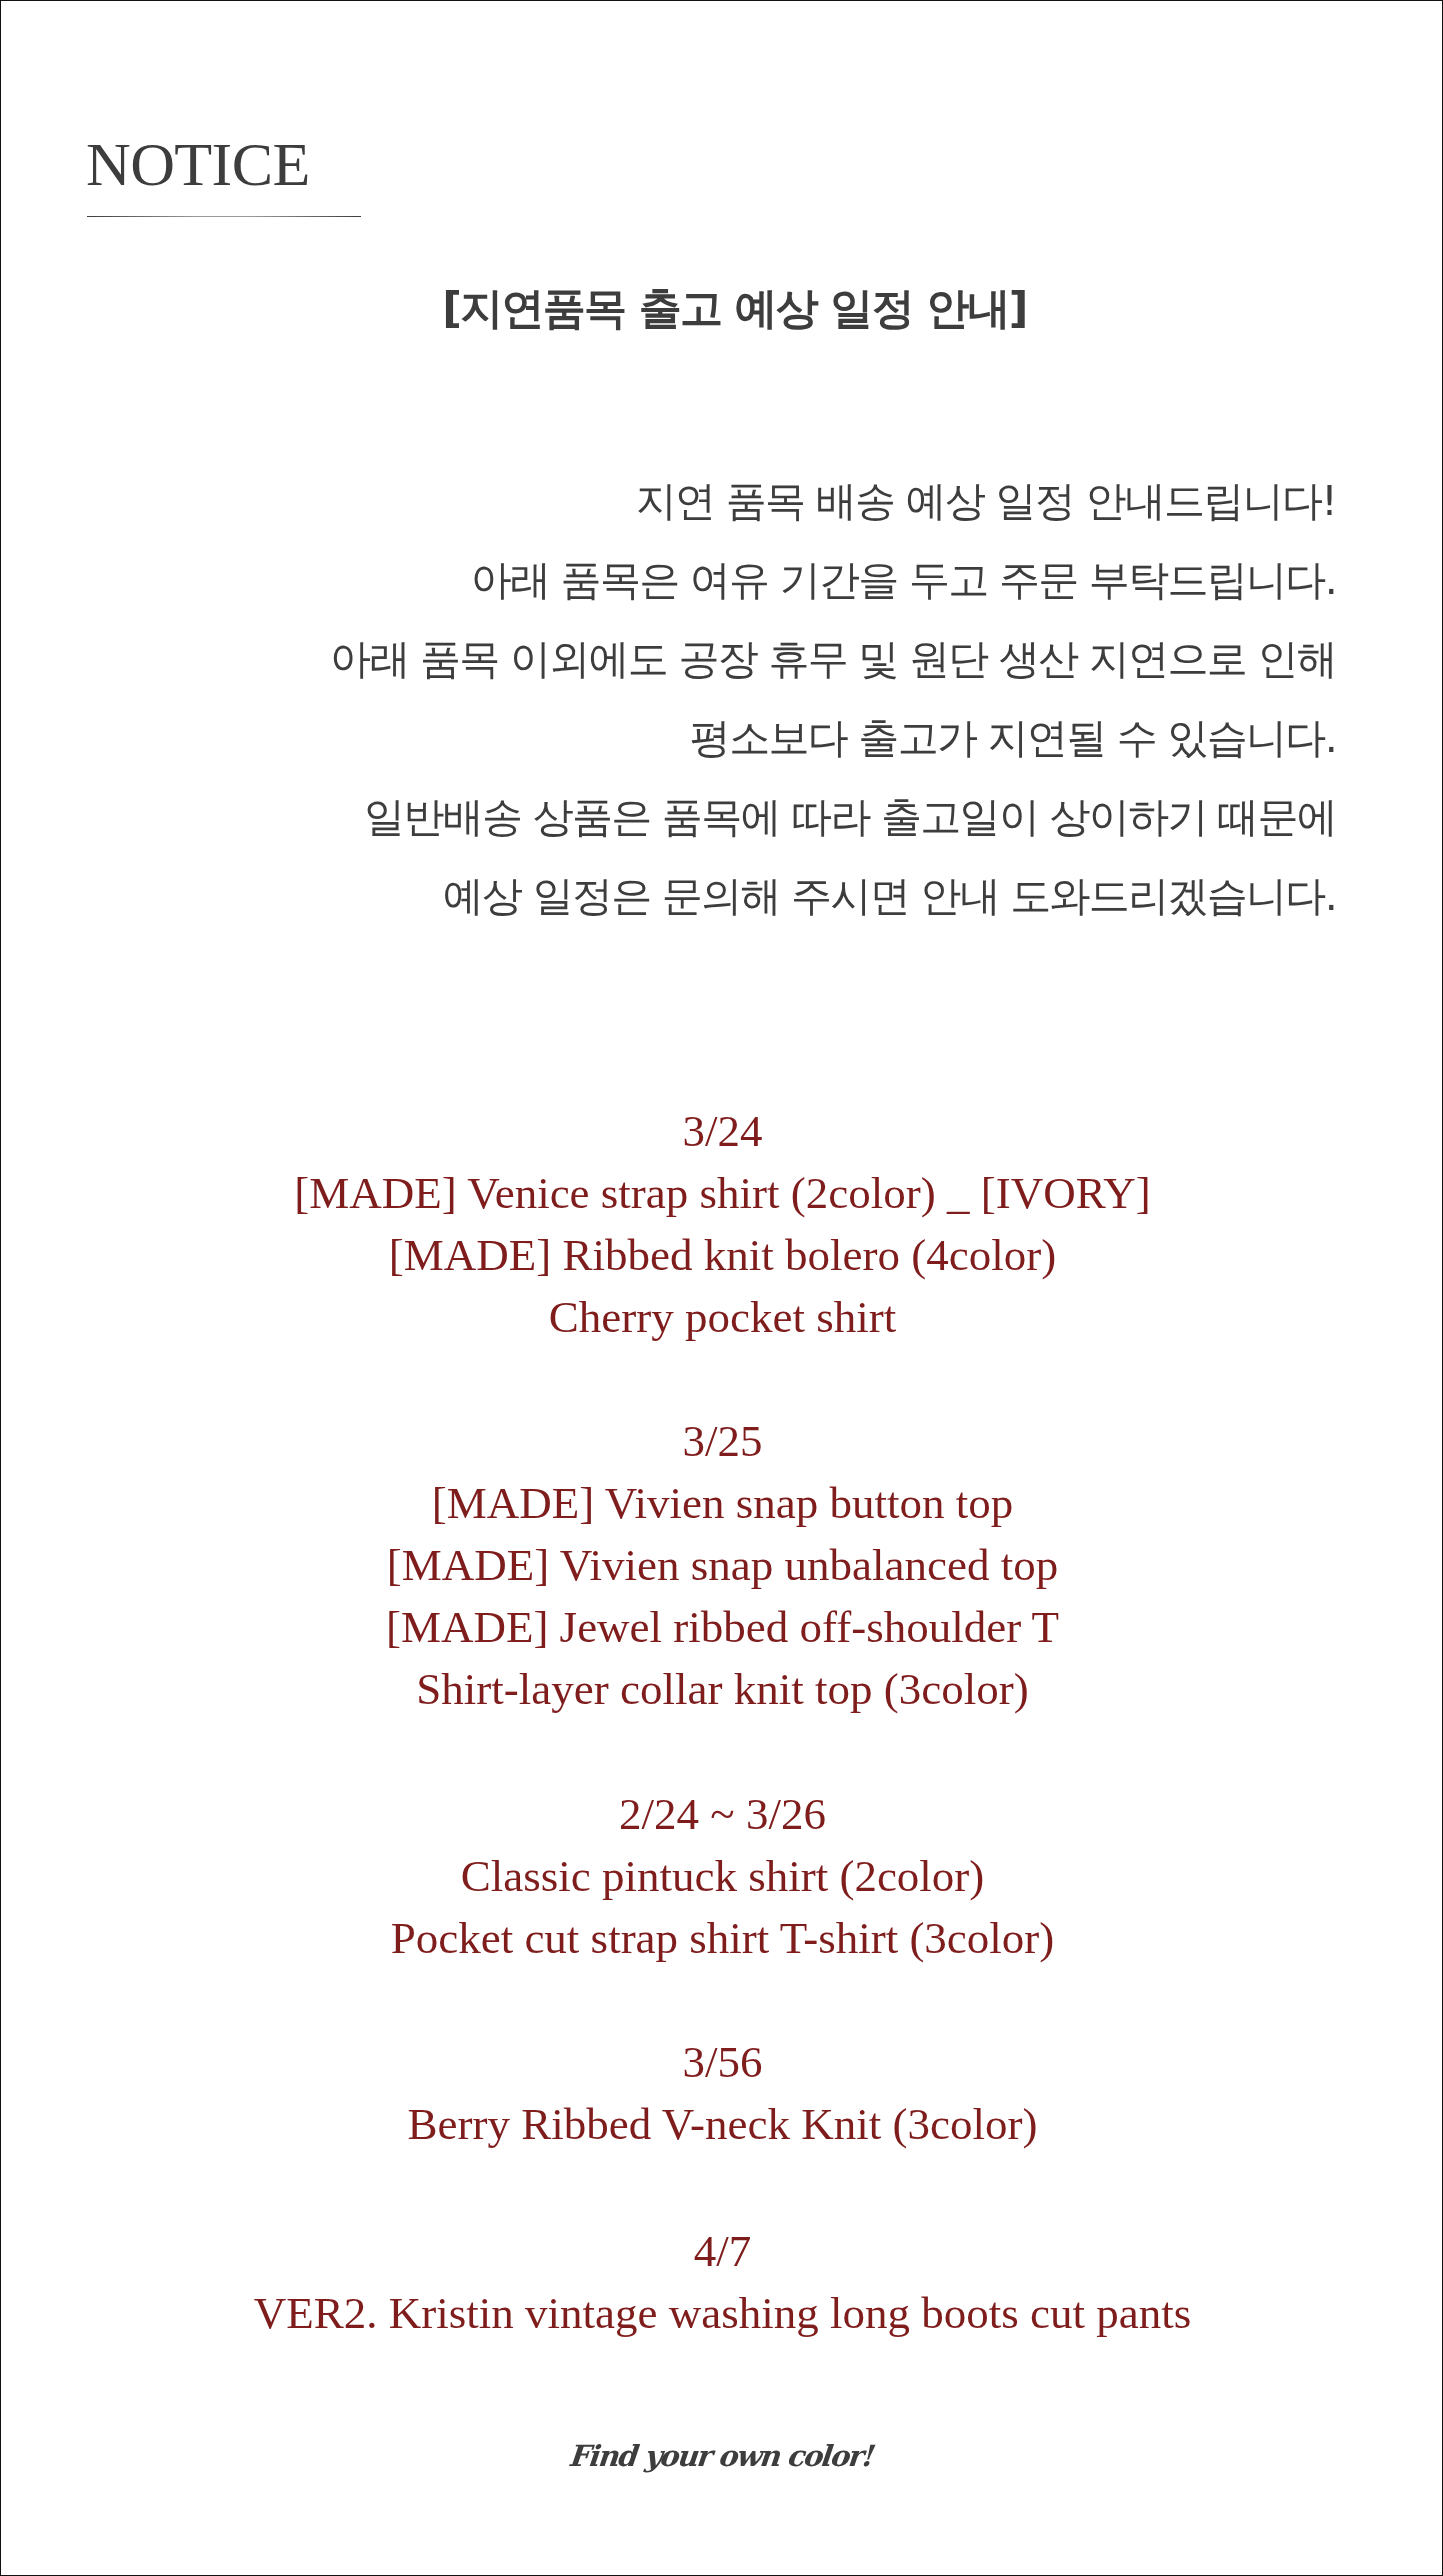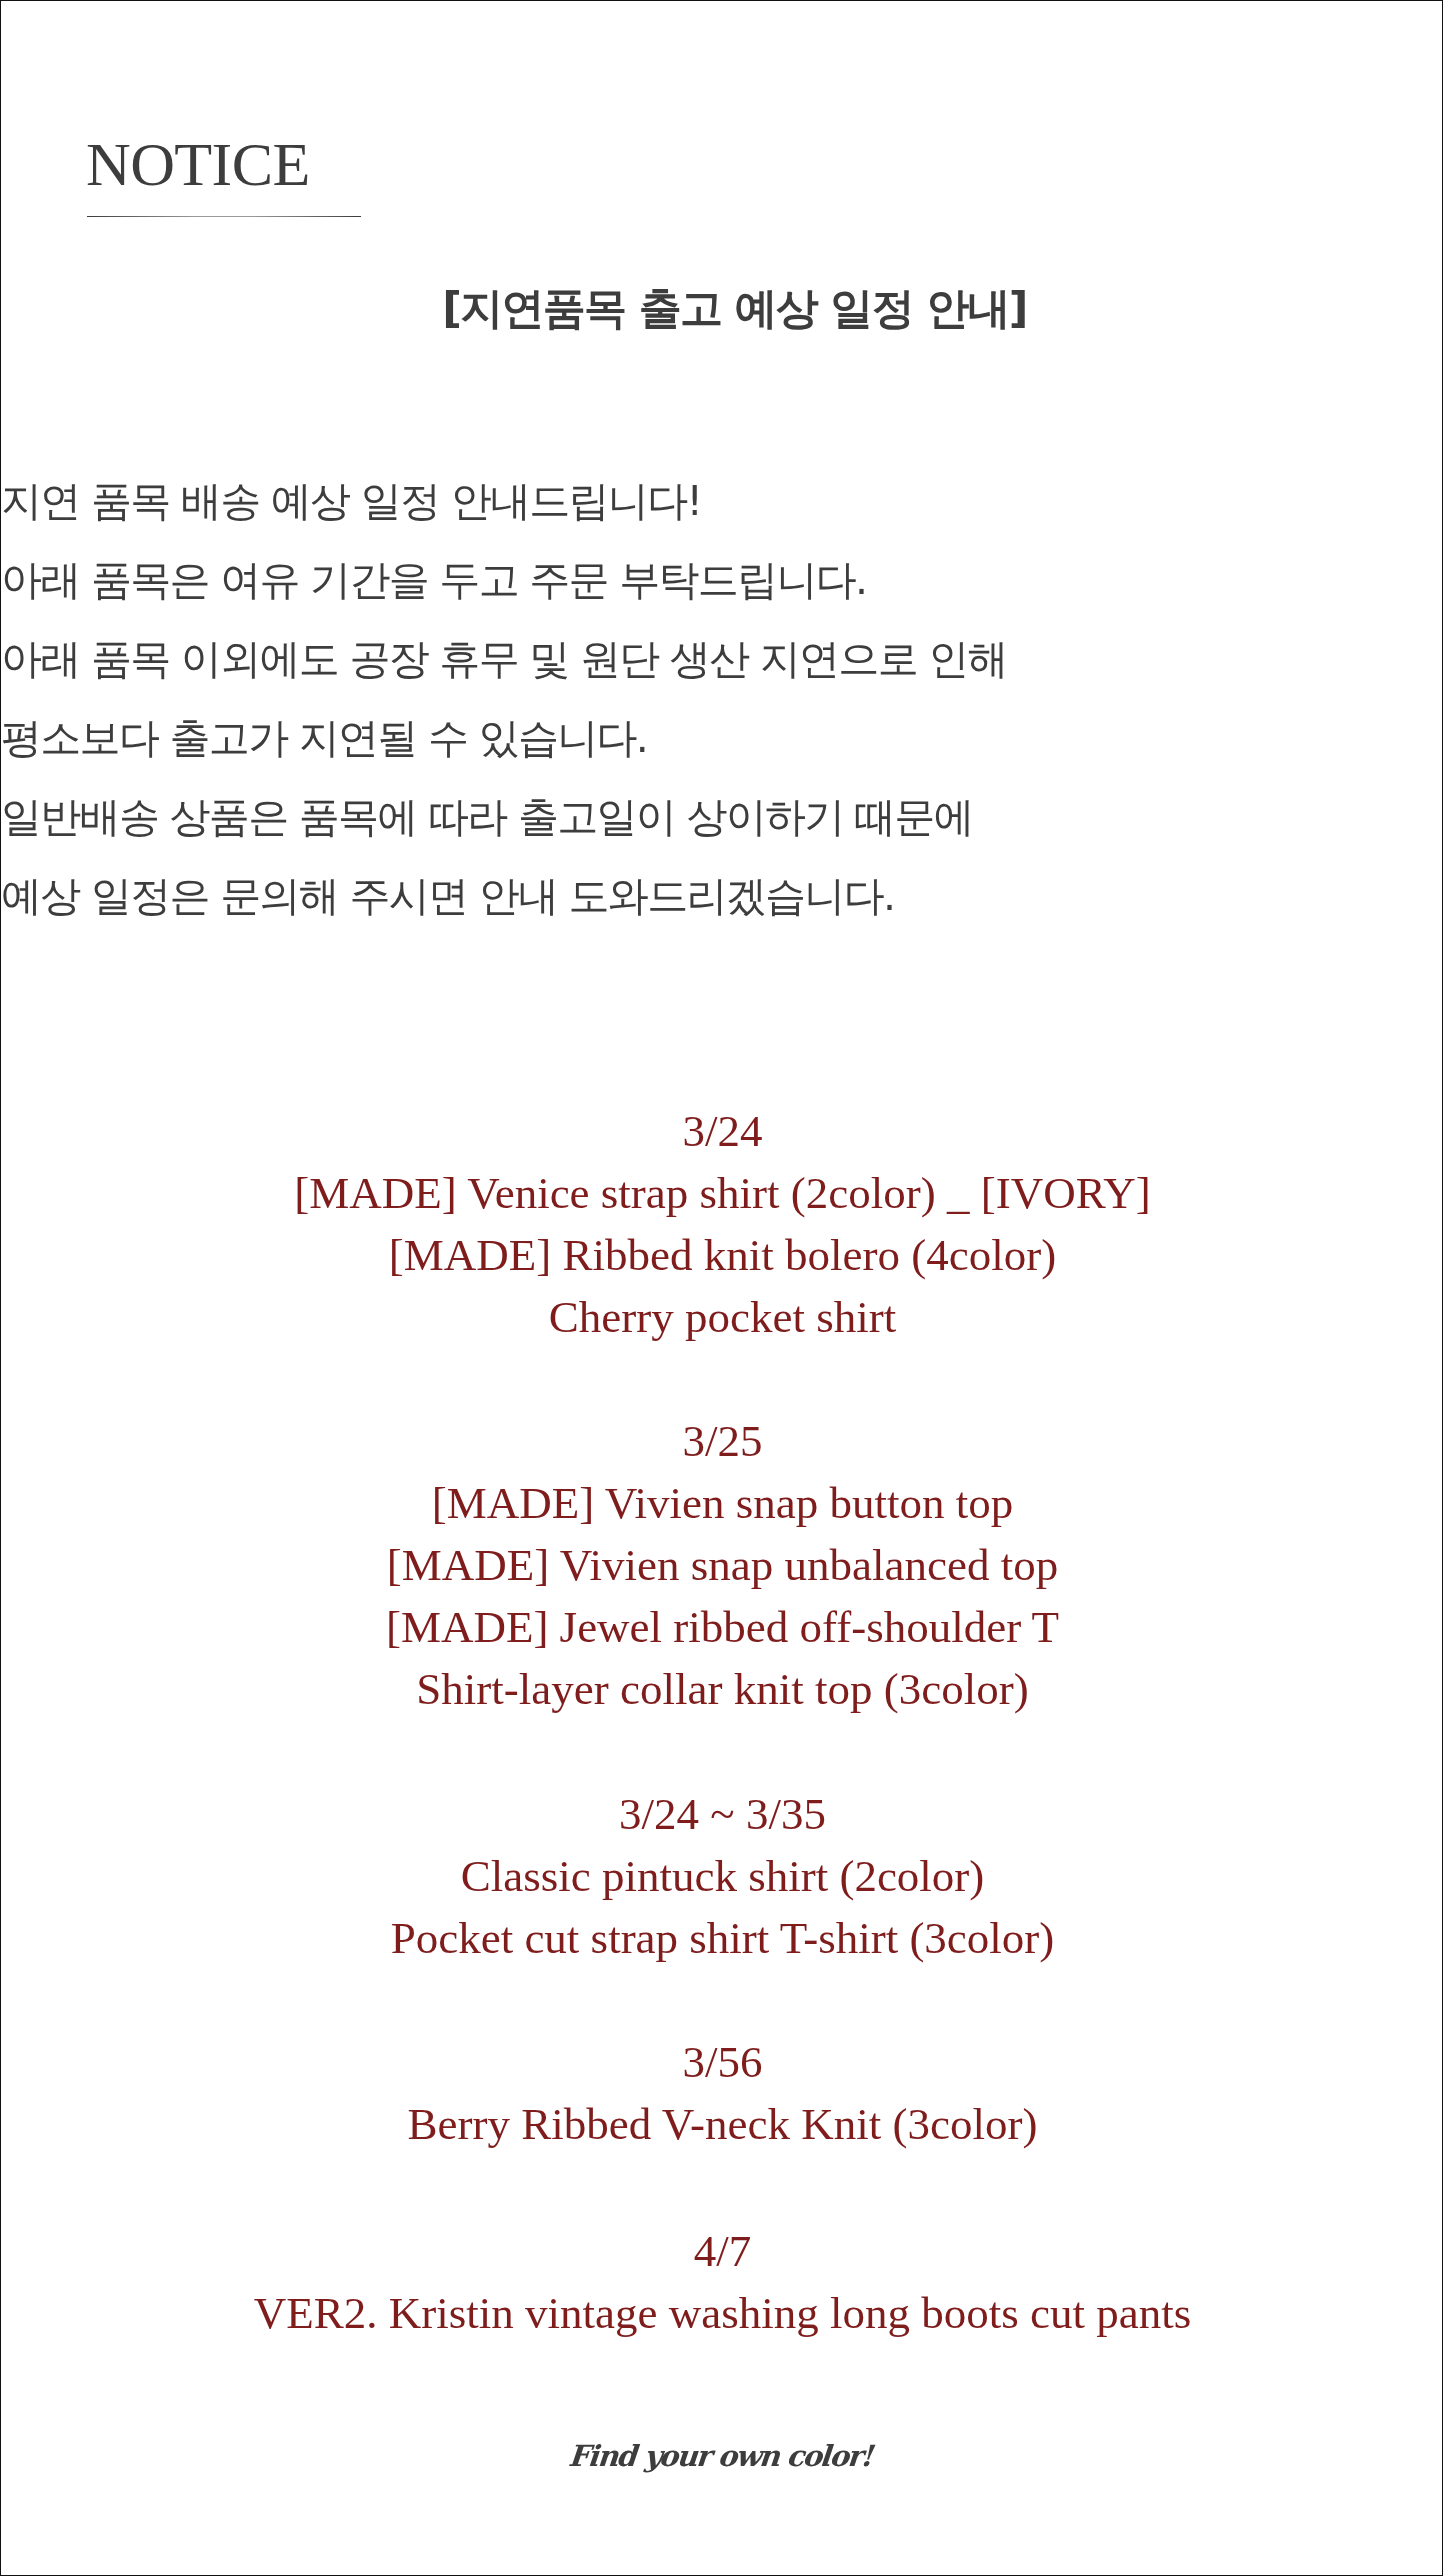--- a/index.html
+++ b/index.html
@@ -54,21 +54,21 @@
       line-height: 51px;
       color: #3d3d3d;
       letter-spacing: -1.7px;
       padding-left: 12px;
     }
     .kr-body {
       position: absolute;
       left: 0;
       width: 1335px;
       top: 461px;
-      text-align: left;
+      text-align: right;
       font-family: "DejaVu Sans", "Liberation Sans", sans-serif;
       font-size: 41px;
       line-height: 79px;
       color: #3d3d3d;
       letter-spacing: -1.7px;
     }
     .kr-body .line {
       display: block;
       white-space: nowrap;
     }
@@ -136,21 +136,21 @@
 
   <div class="schedule group-2">
     <span class="date">3/25</span>
     <span class="item">[MADE] Vivien snap button top</span>
     <span class="item">[MADE] Vivien snap unbalanced top</span>
     <span class="item">[MADE] Jewel ribbed off-shoulder T</span>
     <span class="item">Shirt-layer collar knit top (3color)</span>
   </div>
 
   <div class="schedule group-3">
-    <span class="date">3/24 ~ 3/35</span>
+    <span class="date">2/24 ~ 3/26</span>
     <span class="item">Classic pintuck shirt (2color)</span>
     <span class="item">Pocket cut strap shirt T-shirt (3color)</span>
   </div>
 
   <div class="schedule group-4">
     <span class="date">3/56</span>
     <span class="item">Berry Ribbed V-neck Knit (3color)</span>
   </div>
 
   <div class="schedule group-5">

